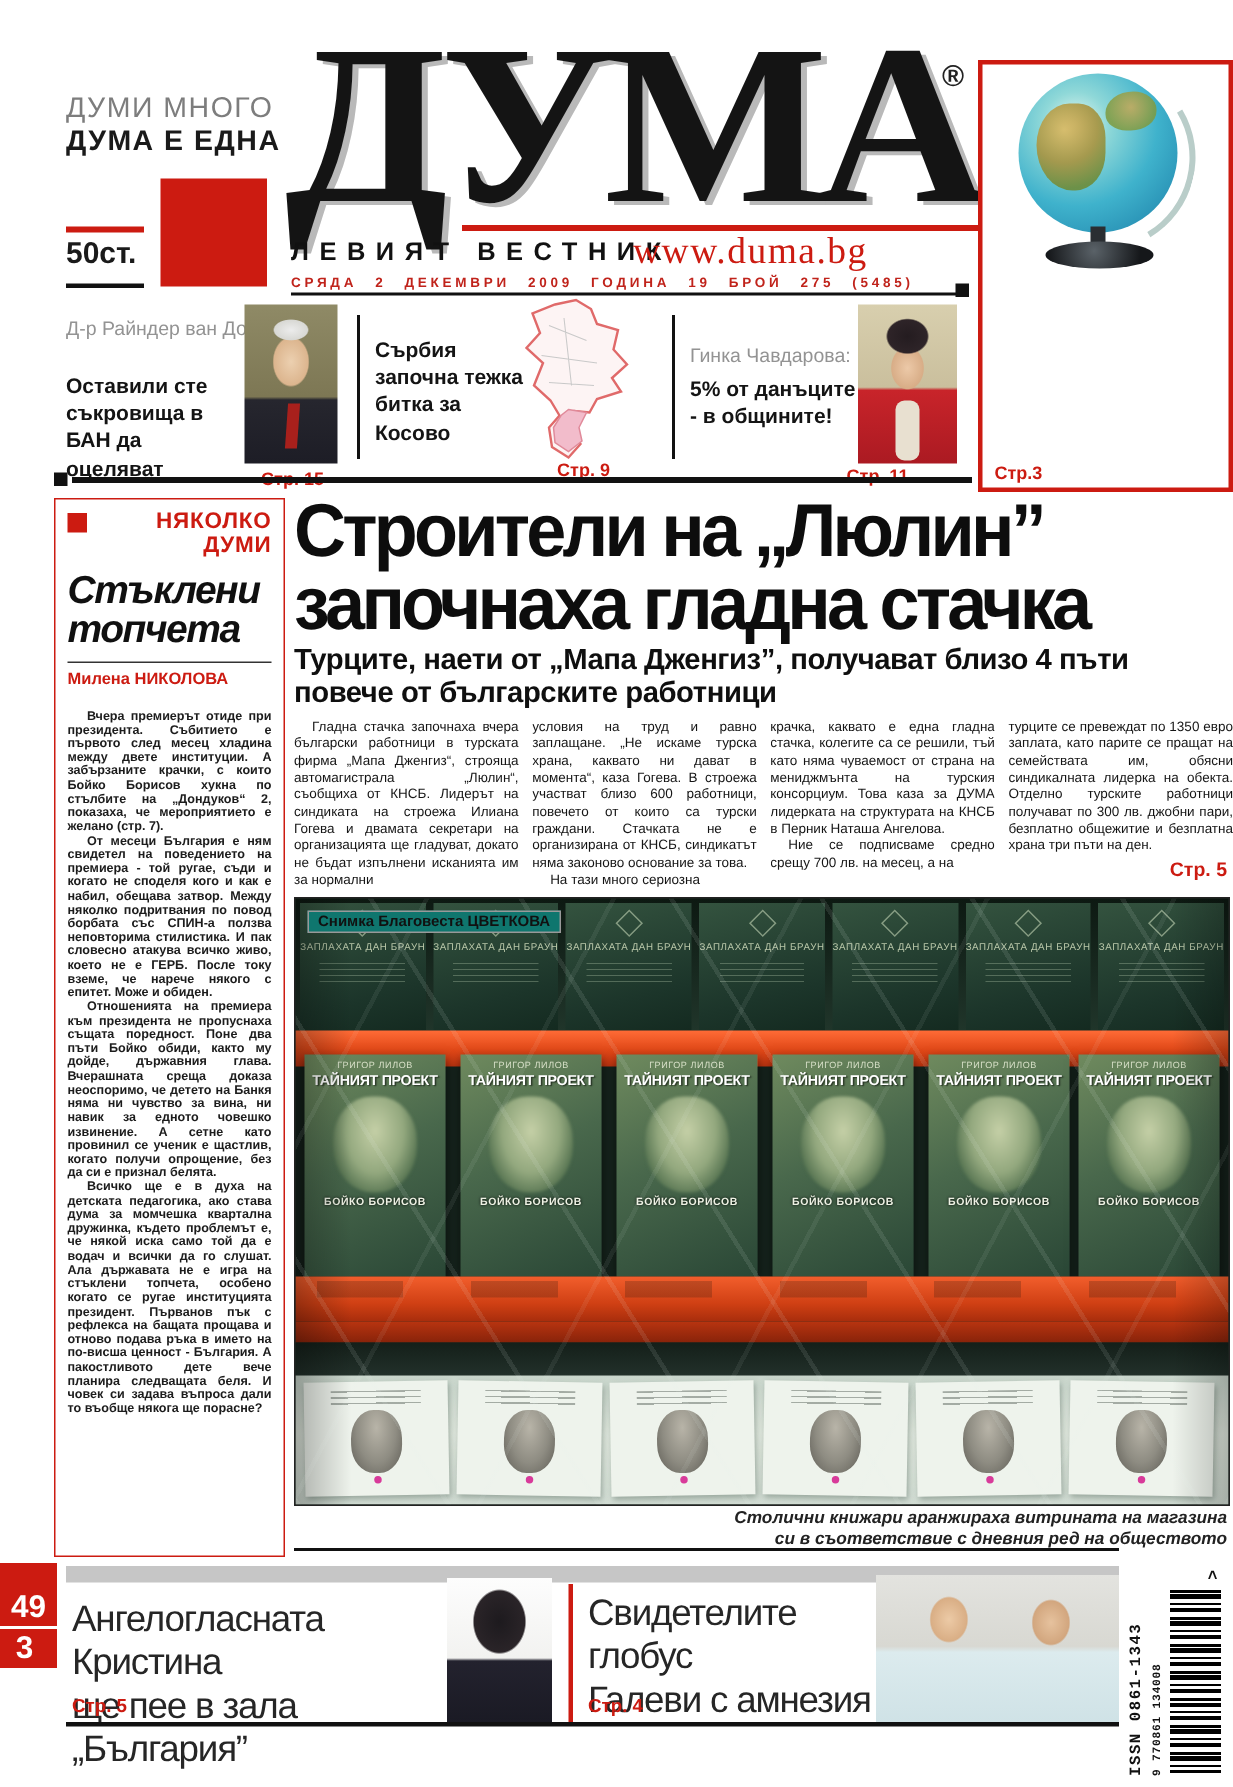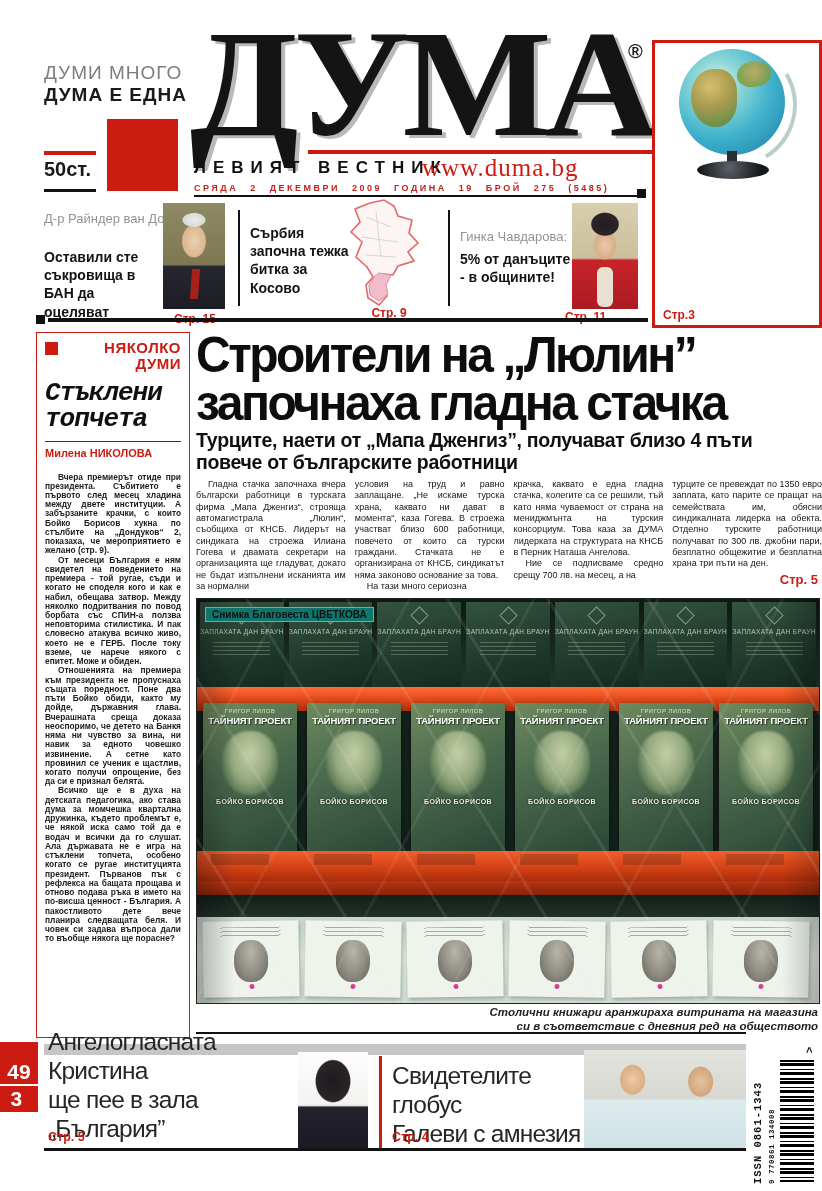--- a/index.html
+++ b/index.html
@@ -55,21 +55,21 @@
   .t1-photo{left:163px;top:203px;width:62px;height:106px;}
   .t1-page{left:160px;top:312px;width:70px;text-align:center;}
   .tdiv1{left:238px;top:210px;height:96px;}
   .t2-title{left:250px;top:224px;width:110px;}
   .t2-map{left:336px;top:197px;width:106px;height:112px;}
   .t2-page{left:346px;top:306px;width:86px;text-align:center;}
   .tdiv2{left:448px;top:210px;height:96px;}
   .t3-kicker{left:460px;top:228px;}
   .t3-title{left:460px;top:250px;width:112px;}
   .t3-photo{left:572px;top:203px;width:66px;height:106px;}
-  .t3-page{left:565px;top:310px;width:66px;text-align:left;}
+  .t3-page{left:552px;top:310px;width:66px;text-align:center;}
   .tease-rule{left:48px;top:318px;width:600px;height:4px;background:#111;}
   .tease-rule-sq{left:36px;top:315px;width:9px;height:9px;background:#111;}
 
   
   .portrait{background-size:cover;}
   .p-man{background:
      radial-gradient(ellipse 20px 12px at 50% 16%, #ececec 0%, #d8d8d4 55%, transparent 60%),
      radial-gradient(ellipse 19px 26px at 50% 36%, #ecd0b0 0%, #dcb58e 60%, transparent 65%),
      linear-gradient(#8f8a66 0%, #7d7754 58%, #26262e 60%, #1d1d26 100%);}
   .p-tie{position:absolute;left:45%;top:62%;width:8px;height:30px;background:#a8201c;transform:skewX(-4deg);}
@@ -88,21 +88,21 @@
      linear-gradient(#e3e3df 0%, #d8d8d2 48%, #dcebee 52%, #cfe2e6 100%);}
 
   
   .opinion{left:36px;top:332px;width:154px;height:706px;border:1px solid #cc1b11;
            background:#fff;box-sizing:border-box;padding:7px 8px;overflow:hidden;}
   .op-head{display:flex;align-items:flex-start;}
   .op-square{width:13px;height:13px;background:#cc1b11;margin-top:2px;}
   .op-section{flex:1;text-align:right;font-size:15px;line-height:1.05;font-weight:bold;
               color:#cc1b11;letter-spacing:.5px;}
   .op-title{margin-top:8px;font-size:26px;line-height:1.0;font-weight:bold;font-style:italic;
-            letter-spacing:-1px;color:#101010;font-family:Liberation Mono, monospace;}
+            letter-spacing:-1px;color:#101010;}
   .op-rule{margin:9px 0 5px;width:100%;height:1px;background:#333;}
   .op-author{font-size:11px;font-weight:bold;color:#cc1b11;margin-bottom:14px;}
   .op-body p{margin:0;font-size:8.4px;font-weight:bold;line-height:1.1;text-align:justify;
              text-indent:13px;color:#1c1c1c;}
 
   
   .headline{left:196px;top:330px;width:628px;font-size:48px;font-weight:bold;line-height:.98;
             letter-spacing:-2.5px;color:#0d0d0d;transform:scaleY(1.04);transform-origin:top left;}
   .subhead{left:196px;top:430px;width:590px;font-size:19.5px;font-weight:bold;line-height:1.12;
            letter-spacing:-.3px;color:#0f0f0f;}
@@ -165,21 +165,21 @@
            font-style:italic;line-height:1.2;color:#222;}
   .caption-rule{left:196px;top:1032px;width:550px;height:2px;background:#111;}
 
   
   .badge{left:0;top:1042px;width:38px;background:#cc1b11;color:#fff;text-align:center;
          font-weight:bold;font-size:21px;line-height:1;}
   .badge .b1{padding:19px 0 2px;border-bottom:2px solid #fff;}
   .badge .b2{padding:2px 0 3px;width:86%;}
   .graybar{left:44px;top:1044px;width:702px;height:11px;background:#c6c6c6;}
   .bt-title{font-size:24.5px;line-height:1.18;letter-spacing:-.8px;color:#262626;}
-  .btl-title{left:48px;top:1028px;width:250px;}
+  .btl-title{left:48px;top:1066px;width:250px;}
   .btl-page{left:48px;top:1130px;font-size:12.5px;}
   .btl-photo{left:298px;top:1052px;width:70px;height:97px;}
   .bt-div{left:379px;top:1056px;width:3px;height:92px;background:#cc1b11;}
   .btr-title{left:392px;top:1062px;width:200px;}
   .btr-page{left:392px;top:1130px;font-size:12.5px;}
   .btr-photo{left:584px;top:1050px;width:162px;height:99px;}
   .bottom-rule{left:44px;top:1148px;width:702px;height:3px;background:#111;}
 
   
   .barcode{left:752px;top:1046px;width:66px;height:142px;}
@@ -262,21 +262,21 @@
       <div class="op-square"></div>
       <div class="op-section">
         <div>НЯКОЛКО</div>
         <div>ДУМИ</div>
       </div>
     </div>
     <div class="op-title">Стъклени топчета</div>
     <div class="op-rule"></div>
     <div class="op-author">Милена НИКОЛОВА</div>
     <div class="op-body">
-      <p>Вчера премиерът отиде при президента. Събитието е първото след месец хладина между двете институции. А забързаните крачки, с които Бойко Борисов хукна по стълбите на „Дондуков“ 2, показаха, че мероприятието е желано (стр. 9).</p>
+      <p>Вчера премиерът отиде при президента. Събитието е първото след месец хладина между двете институции. А забързаните крачки, с които Бойко Борисов хукна по стълбите на „Дондуков“ 2, показаха, че мероприятието е желано (стр. 7).</p>
       <p>От месеци България е ням свидетел на поведението на премиера - той ругае, съди и когато не споделя кого и как е набил, обещава затвор. Между няколко подритвания по повод борбата със СПИН-а ползва неповторима стилистика. И пак словесно атакува всичко живо, което не е ГЕРБ. После току вземе, че нарече някого с епитет. Може и обиден.</p>
       <p>Отношенията на премиера към президента не пропуснаха същата поредност. Поне два пъти Бойко обиди, както му дойде, държавния глава. Вчерашната среща доказа неоспоримо, че детето на Банкя няма ни чувство за вина, ни навик за едното човешко извинение. А сетне като провинил се ученик е щастлив, когато получи опрощение, без да си е признал белята.</p>
       <p>Всичко ще е в духа на детската педагогика, ако става дума за момчешка квартална дружинка, където проблемът е, че някой иска само той да е водач и всички да го слушат. Ала държавата не е игра на стъклени топчета, особено когато се ругае институцията президент. Първанов пък с рефлекса на бащата прощава и отново подава ръка в името на по-висша ценност - България. А пакостливото дете вече планира следващата беля. И човек си задава въпроса дали то въобще някога ще порасне?</p>
     </div>
   </div>
 
   <div class="abs headline">
     <div>Строители на „Люлин”</div>
     <div>започнаха гладна стачка</div>
   </div>

